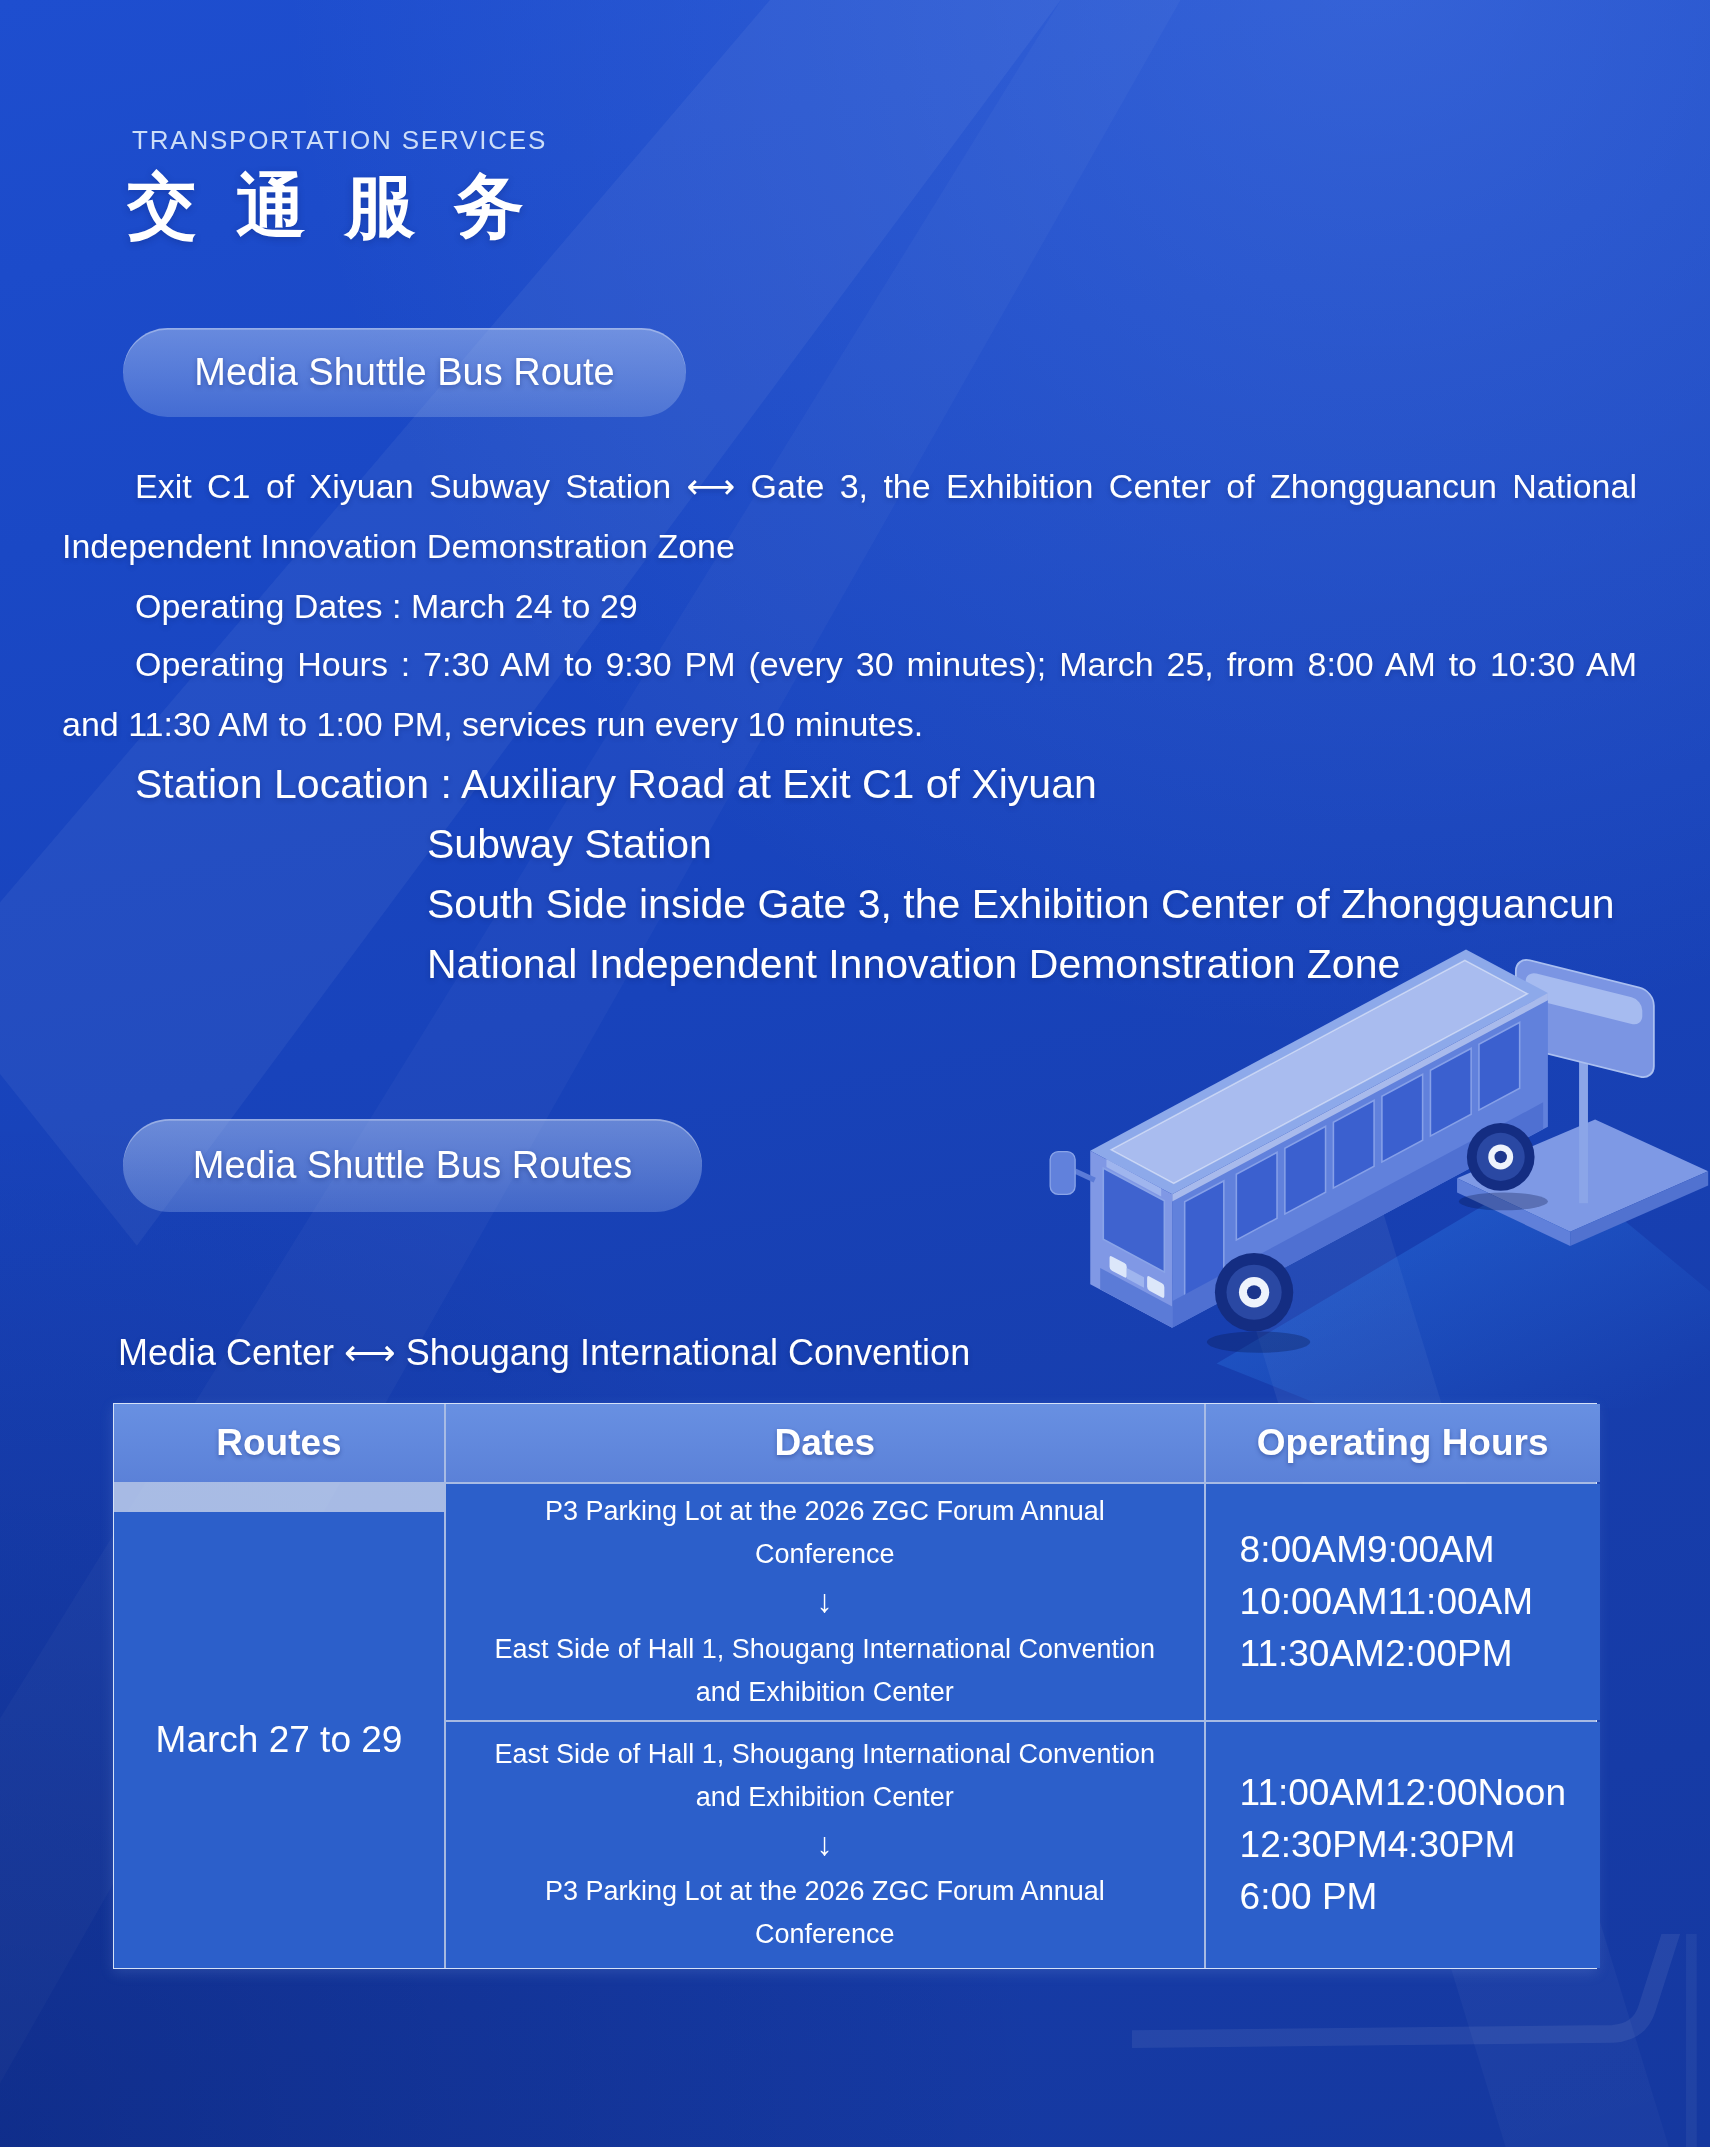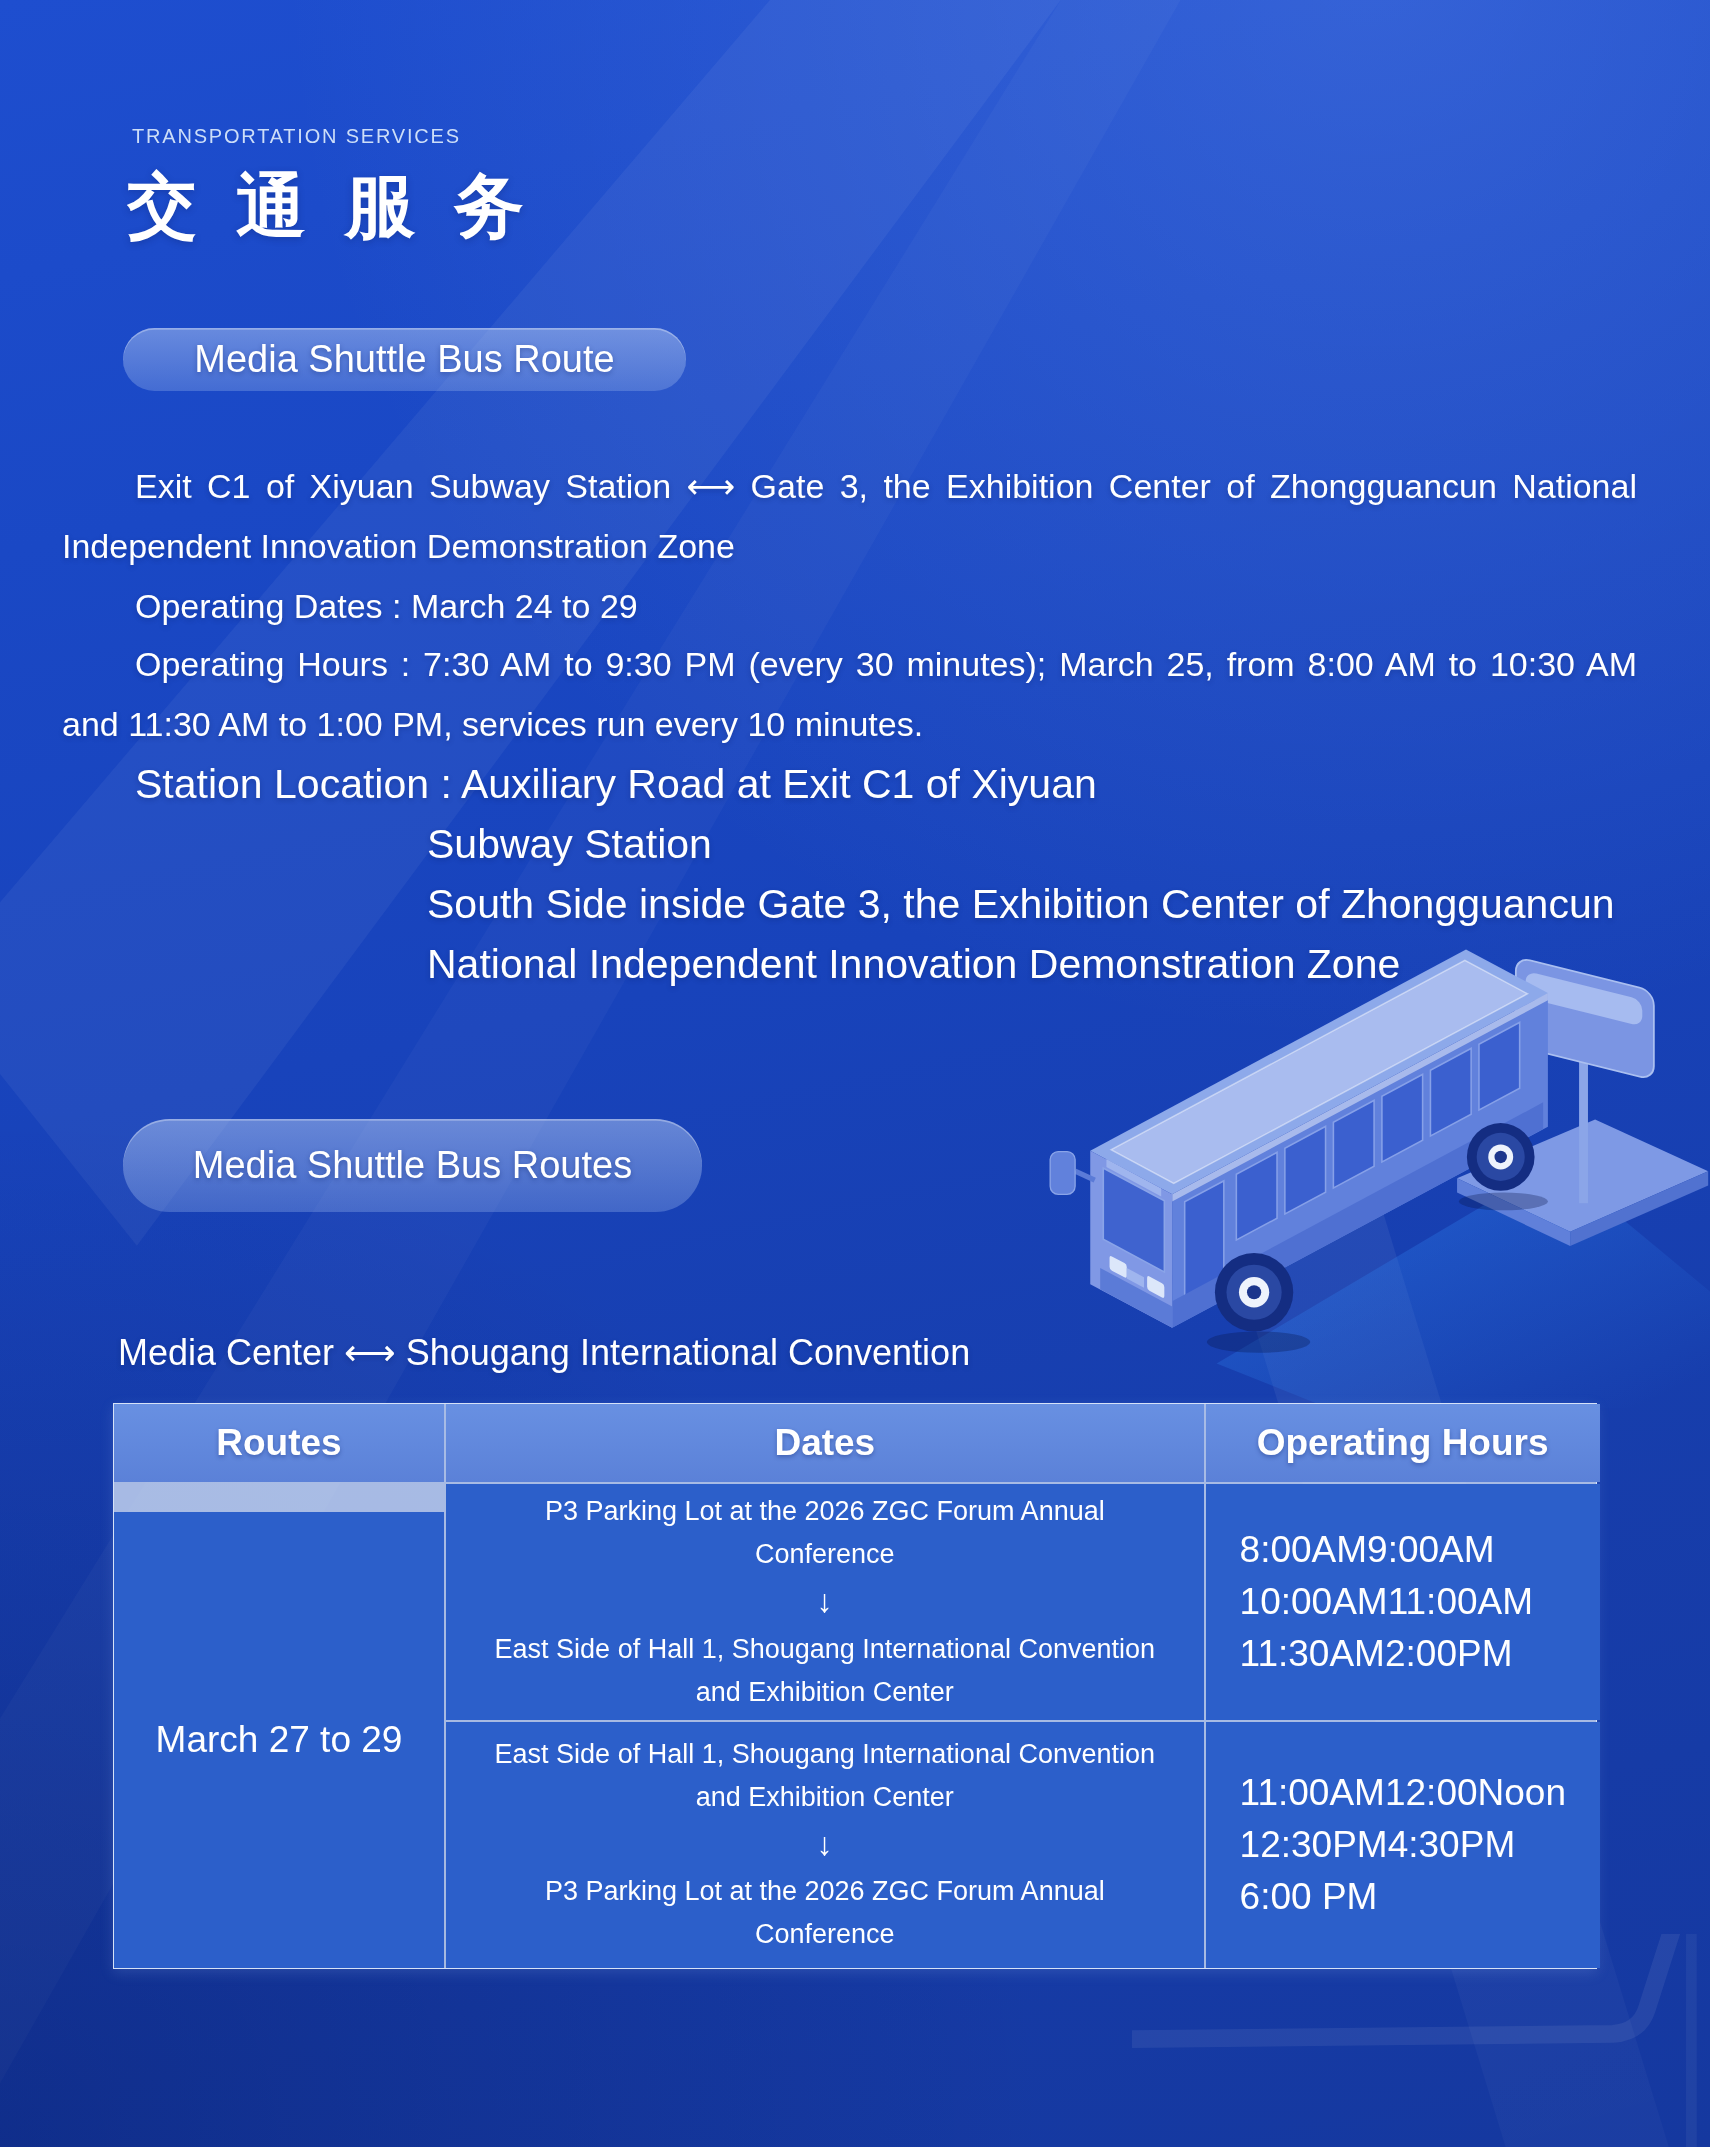--- a/index.html
+++ b/index.html
@@ -12,30 +12,30 @@
   
   .decor{position:absolute;inset:0;pointer-events:none;}
   .glow-tr{background:radial-gradient(circle at 80% -2%,rgba(130,170,255,0.25),rgba(130,170,255,0) 42%);}
   .ray1{background:rgba(255,255,255,0.05);clip-path:polygon(45% 0,62% 0,8% 58%,0 50%,0 42%);}
   .ray2{background:rgba(255,255,255,0.03);clip-path:polygon(62% 0,69% 0,0 97%,0 80%);}
   .vignette-bl{background:radial-gradient(circle at 0% 100%,rgba(0,12,70,0.28),rgba(0,12,70,0) 38%);}
   .band-br{position:absolute;left:1399px;top:1185px;width:156px;height:1203px;
     background:linear-gradient(180deg,rgba(255,255,255,0.06),rgba(255,255,255,0.02));
     transform:rotate(-17deg);pointer-events:none;}
   
-  .eyebrow{left:132px;top:125px;font-size:20px;letter-spacing:1.8px;color:#cddef8;font-weight:400;}
+  .eyebrow{left:132px;top:125px;font-size:26px;letter-spacing:1.8px;color:#cddef8;font-weight:400;}
   .page-title{left:127px;top:160px;font-size:70px;font-weight:700;letter-spacing:39px;color:#ffffff;
     font-family:"Liberation Sans","DejaVu Sans",sans-serif;text-shadow:0 1.8px 7.1px rgba(10,30,100,0.3);}
   
   .pill{position:absolute;border-radius:48px;
     background:linear-gradient(180deg,rgba(180,202,244,0.50),rgba(140,170,232,0.36));
     box-shadow:inset 0 1.8px 0 rgba(255,255,255,0.30);
     display:flex;align-items:center;justify-content:center;font-size:38px;color:#fff;
     text-shadow:0 1.8px 5.3px rgba(10,30,100,0.35);}
-  .pill-1{left:123px;top:328px;width:563px;height:63px;}
+  .pill-1{left:123px;top:328px;width:563px;height:89px;}
   .pill-2{left:123px;top:1119px;width:579px;height:93px;}
   
   .para{position:absolute;left:62px;width:1575px;font-size:34px;line-height:60px;
     text-align:justify;text-indent:73px;text-shadow:0 1.8px 5.3px rgba(10,30,100,0.3);}
   .p-route{top:456px;}
   .p-dates{top:576px;}
   .p-hours{top:634px;}
   .station{position:absolute;left:62px;top:754px;font-size:41px;line-height:60px;
     text-shadow:0 1.8px 5.3px rgba(10,30,100,0.3);}
   .station .first{text-indent:73px;}

